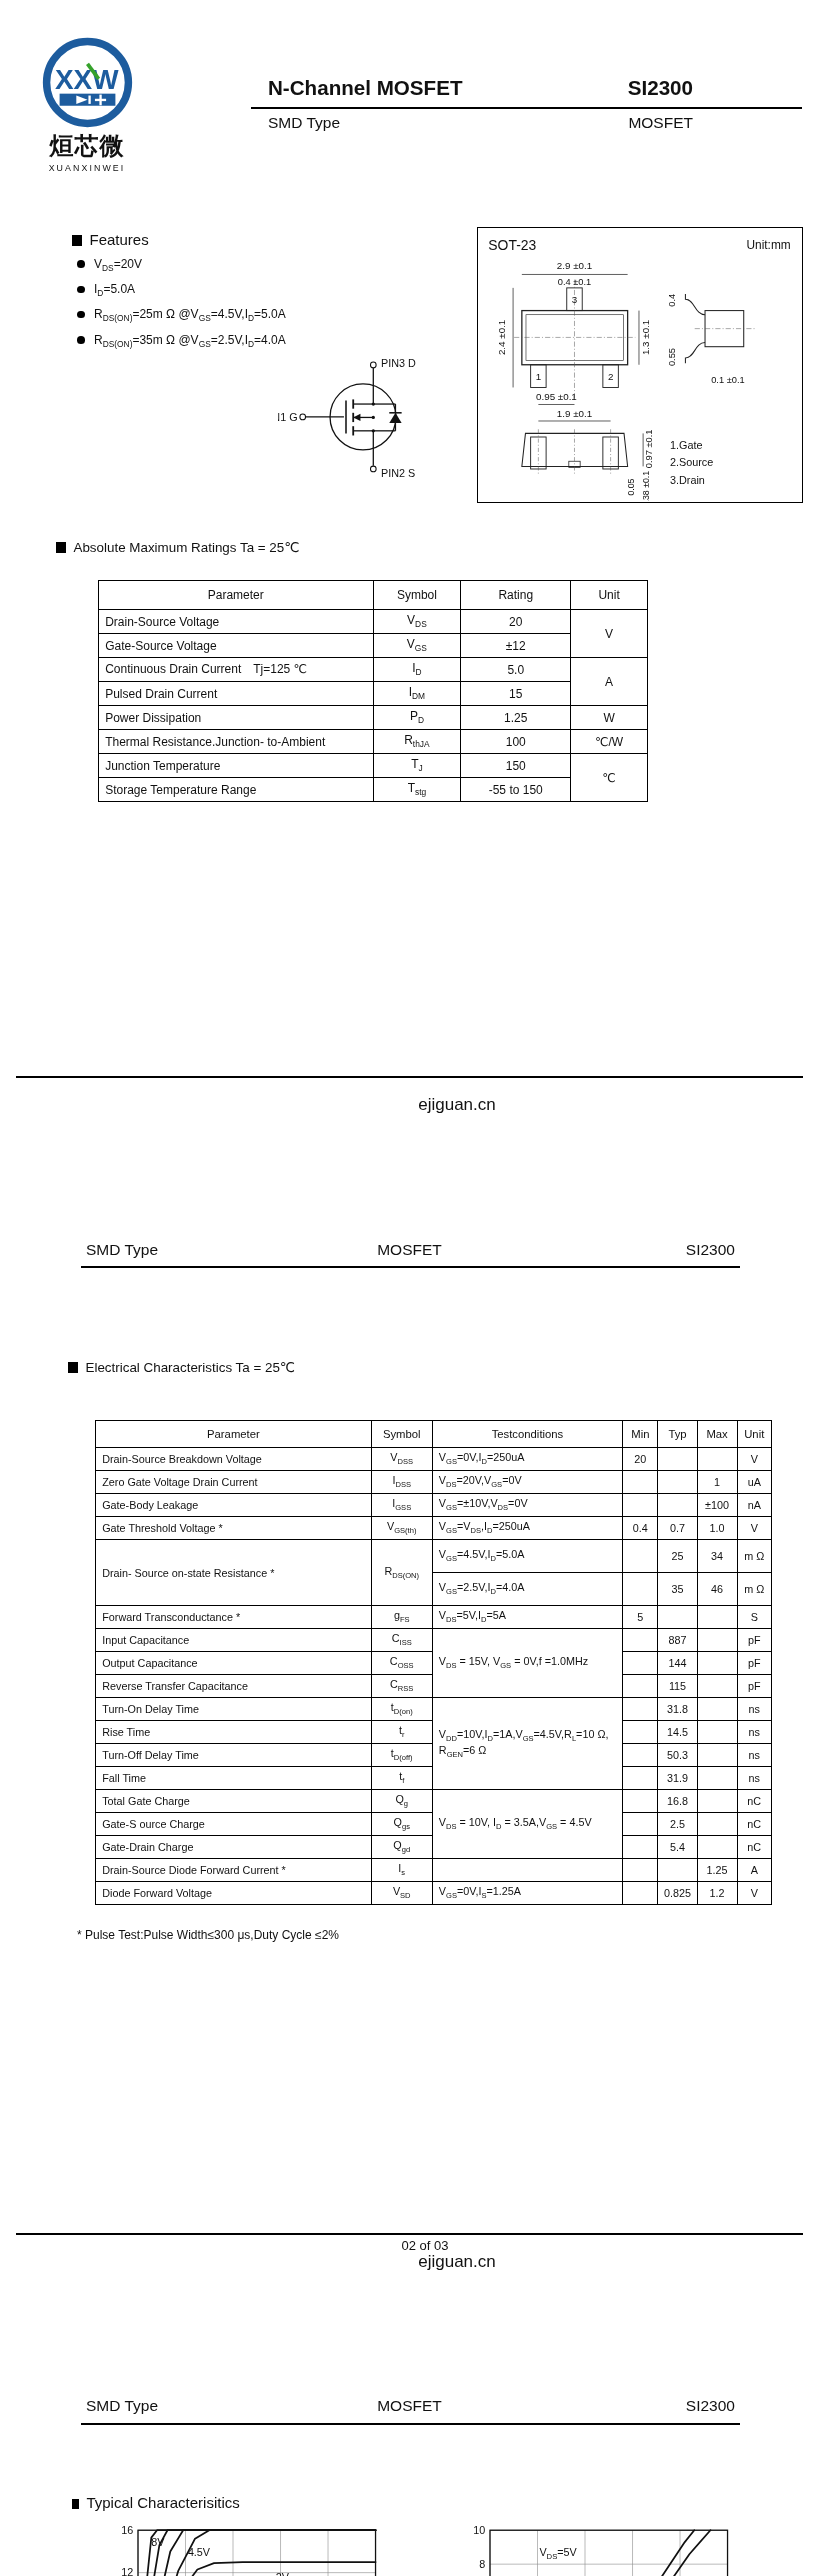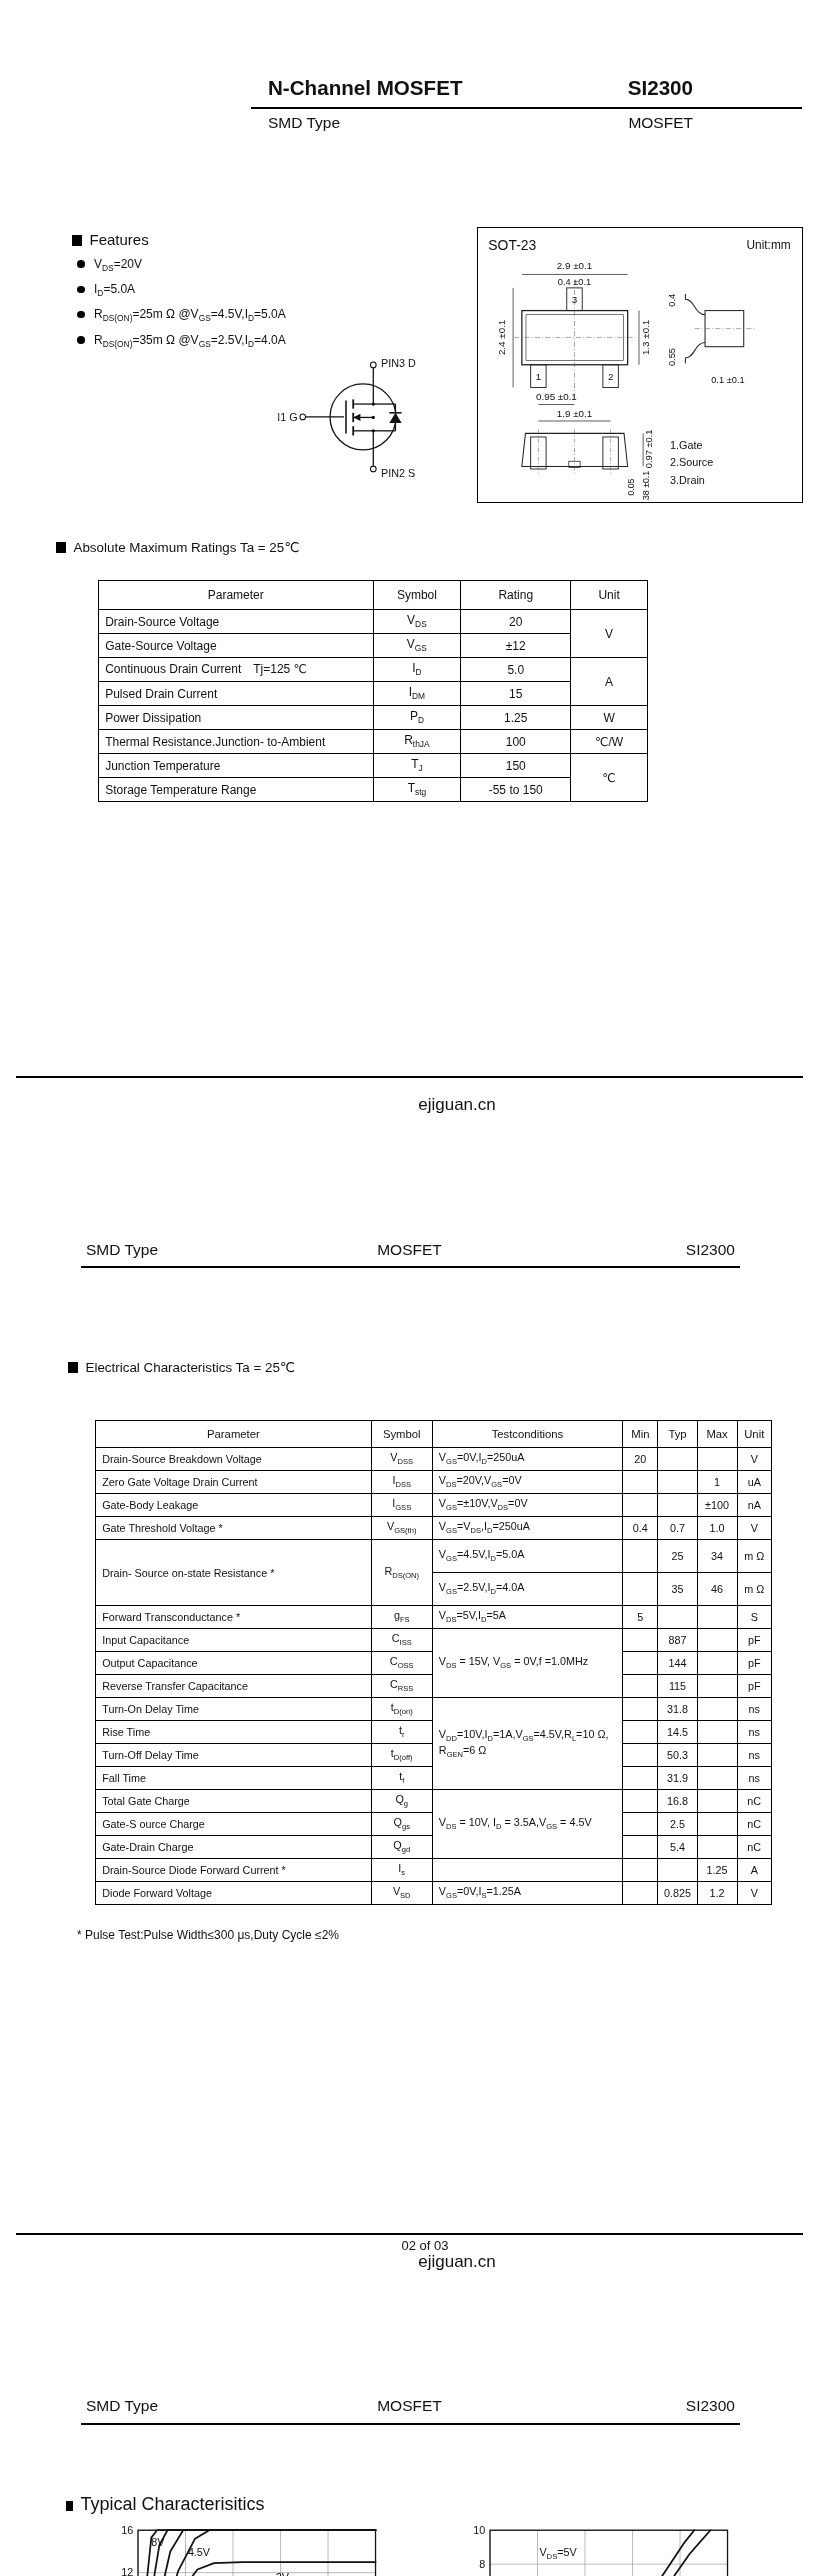--- a/index.html
+++ b/index.html
@@ -49,20 +49,34 @@
   .footnote{left:77px;top:1928px;font-size:12px;}
   
   .figblock{width:340px;}
   svg text{font-family:"Liberation Sans","DejaVu Sans",sans-serif;}
 </style>
 </head>
 <body>
 
 <div id="doc">
 
+  <div class="abs logo">
+    <svg width="93" height="93" viewBox="0 0 100 100" style="margin:0 auto;display:block;">
+      <circle cx="50" cy="50" r="44" fill="none" stroke="#1d5c9e" stroke-width="8"></circle>
+      <text x="15" y="57" font-size="30" font-weight="bold" fill="#1d5c9e">XXW</text>
+      <line x1="50" y1="30" x2="62" y2="46" stroke="#35a22b" stroke-width="4"></line>
+      <rect x="20" y="62" width="60" height="13" fill="#1d5c9e"></rect>
+      <polygon points="38,64 38,73 50,68.5" fill="#ffffff"></polygon>
+      <rect x="51" y="64" width="2.5" height="9" fill="#ffffff"></rect>
+      <rect x="58" y="67.5" width="12" height="2.5" fill="#ffffff"></rect>
+      <rect x="62.8" y="63" width="2.5" height="11.5" fill="#ffffff"></rect>
+    </svg>
+    <div class="logo-cn">烜芯微</div>
+    <div class="logo-en">XUANXINWEI</div>
+  </div>
 
   <div class="abs title">N-Channel MOSFET</div>
   <div class="abs part">SI2300</div>
   <div class="abs t-rule"></div>
   <div class="abs sub-l">SMD Type</div>
   <div class="abs sub-r">MOSFET</div>
 
   <div class="abs sec feat-sec"><span class="sq"></span><span>Features</span></div>
   <div class="abs" id="features">
       <div class="feat-row"><span class="dot"></span><span>V<sub>DS</sub>=20V</span></div>
@@ -420,21 +434,21 @@
 
   <div class="abs pg-line" style="top:2233px;"></div>
   <div class="abs pg-num" style="top:2238px;margin-left:16px;">02 of 03</div>
   <div class="abs pg-site" style="top:2252px;">ejiguan.cn</div>
 
   <div class="abs h2l" style="top:2397px;">SMD Type</div>
   <div class="abs h2c" style="top:2397px;">MOSFET</div>
   <div class="abs h2r" style="top:2397px;">SI2300</div>
   <div class="abs h2rule" style="top:2423px;"></div>
 
-  <div class="abs sec" style="left:66px;top:2494px;font-size:18px;"><span class="sq" style="width:7.2px;height:9.3px;"></span><span>Typical  Characterisitics</span></div>
+  <div class="abs sec" style="left:72px;top:2494px;font-size:15px;"><span class="sq" style="width:7.2px;height:9.3px;"></span><span>Typical  Characterisitics</span></div>
 
   <div class="abs figblock" id="fig1" style="left:77px;top:2522px;"><svg width="340" height="218" viewBox="0 0 660 424">
         <line x1="118" y1="16" x2="118" y2="346" stroke="#8f8f8f" stroke-width="1.2"></line>
         <line x1="210.4" y1="16" x2="210.4" y2="346" stroke="#8f8f8f" stroke-width="1.2"></line>
         <line x1="302.8" y1="16" x2="302.8" y2="346" stroke="#8f8f8f" stroke-width="1.2"></line>
         <line x1="395.2" y1="16" x2="395.2" y2="346" stroke="#8f8f8f" stroke-width="1.2"></line>
         <line x1="487.6" y1="16" x2="487.6" y2="346" stroke="#8f8f8f" stroke-width="1.2"></line>
         <line x1="580" y1="16" x2="580" y2="346" stroke="#8f8f8f" stroke-width="1.2"></line>
         <line x1="118" y1="346" x2="580" y2="346" stroke="#8f8f8f" stroke-width="1.2"></line>
         <line x1="118" y1="263.5" x2="580" y2="263.5" stroke="#8f8f8f" stroke-width="1.2"></line>

